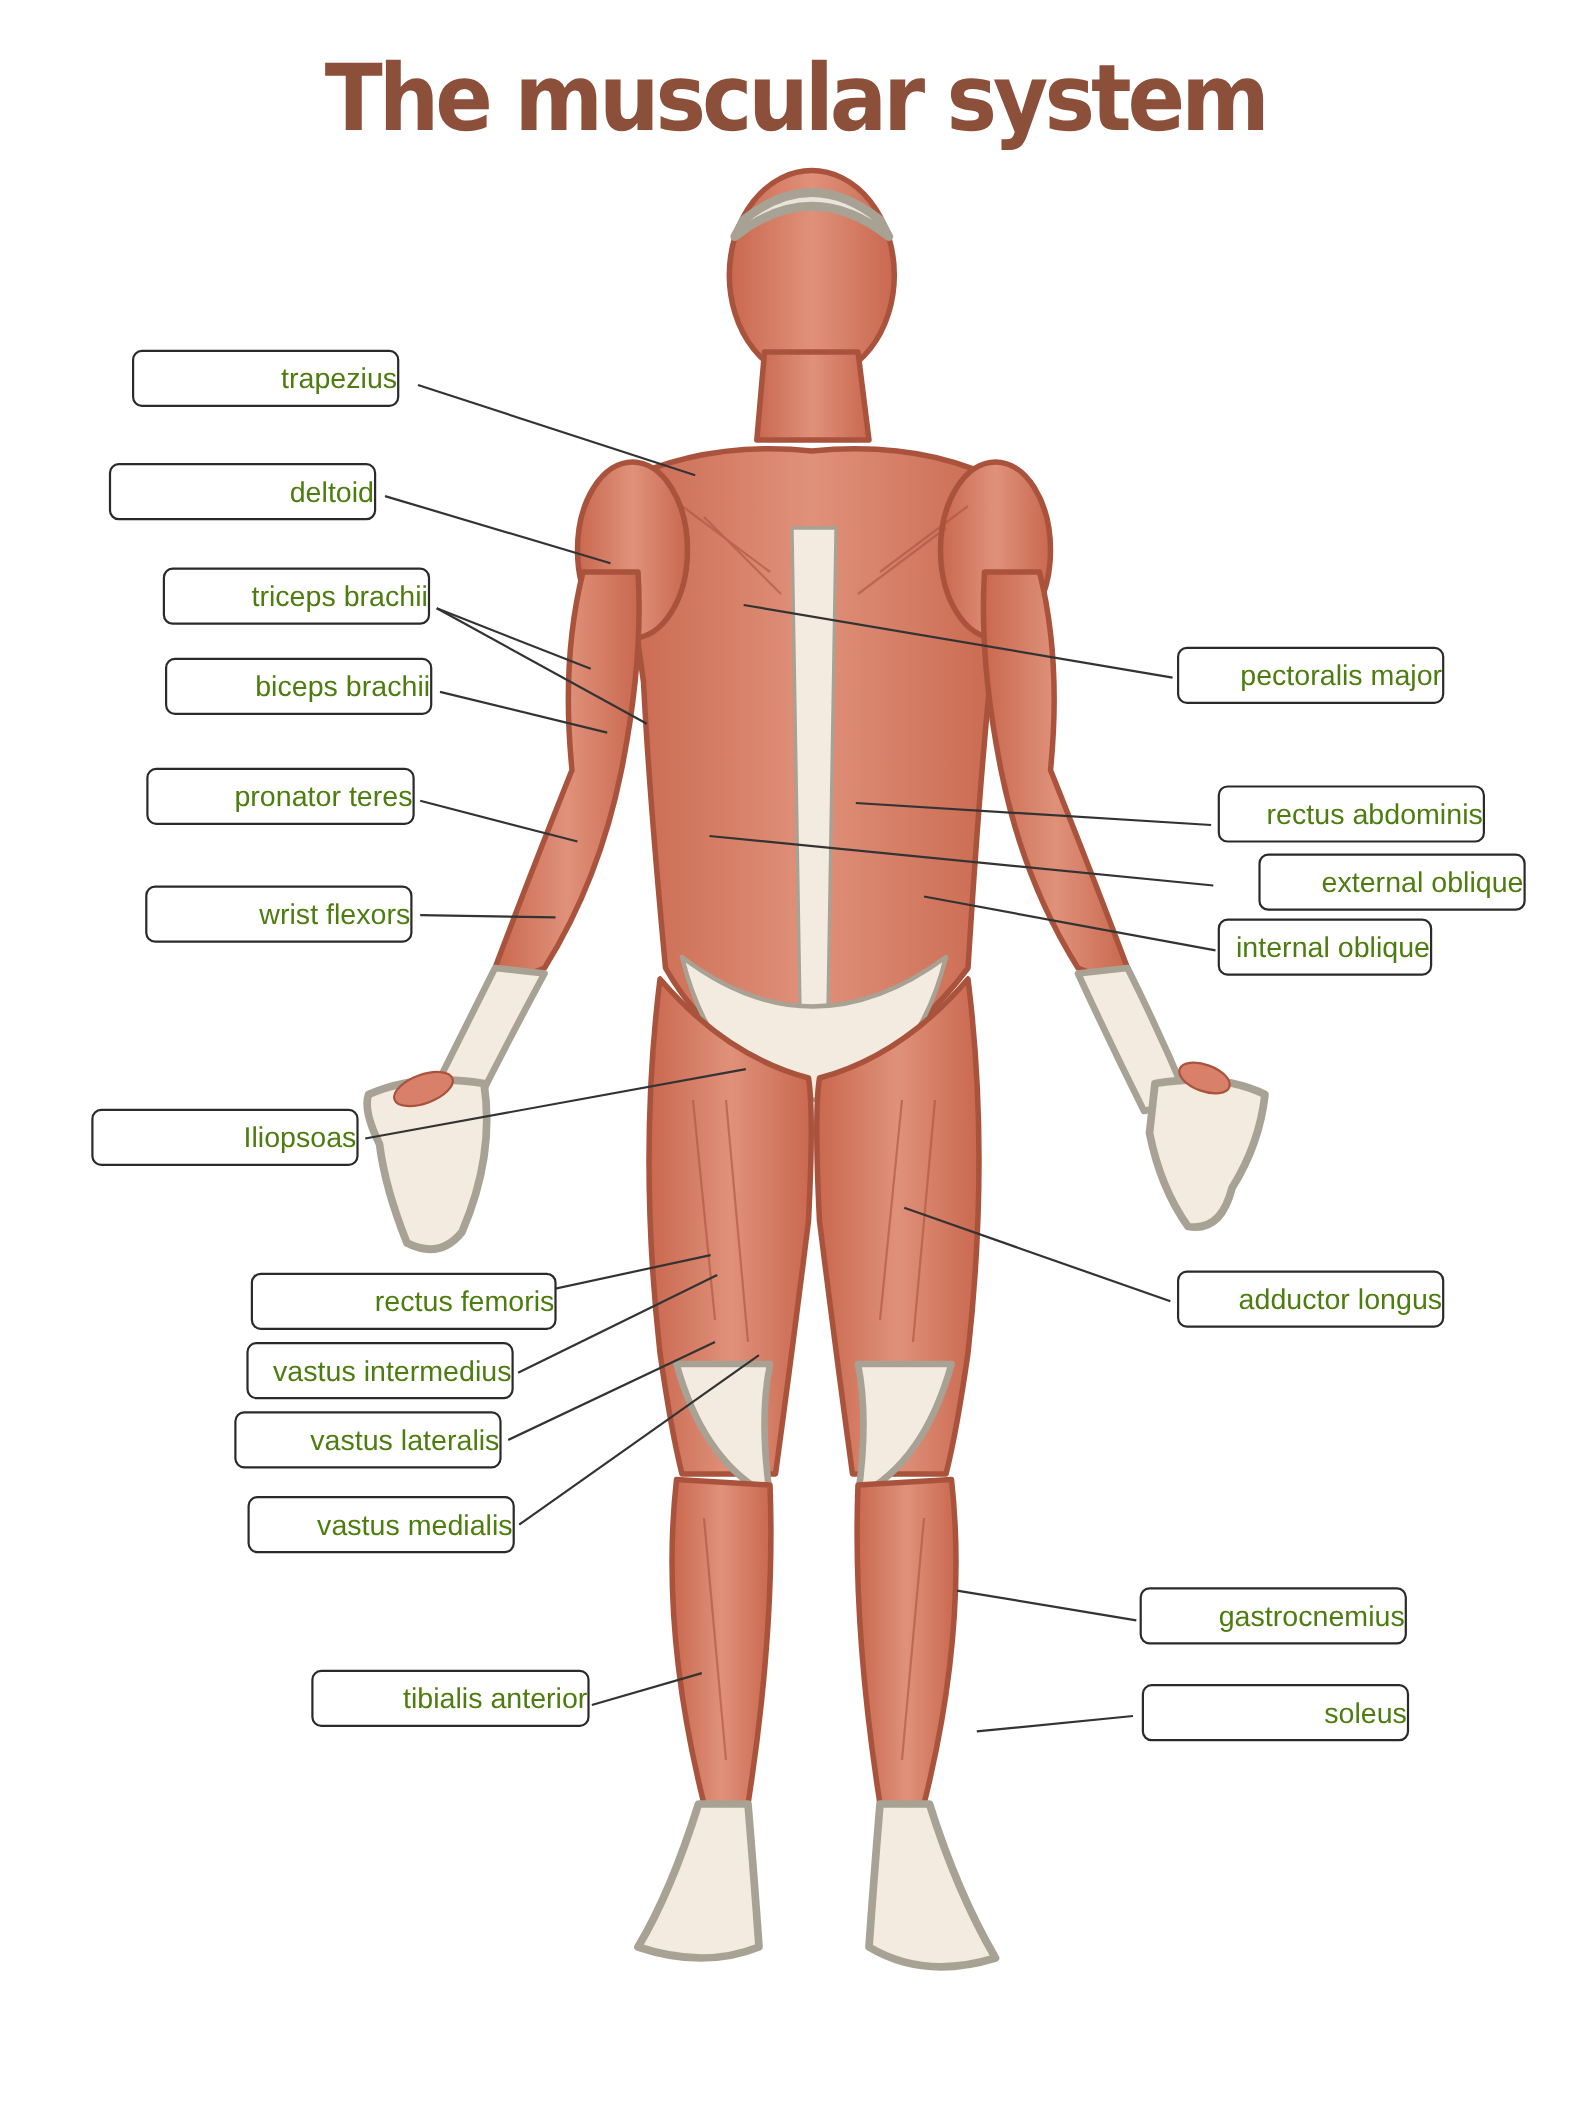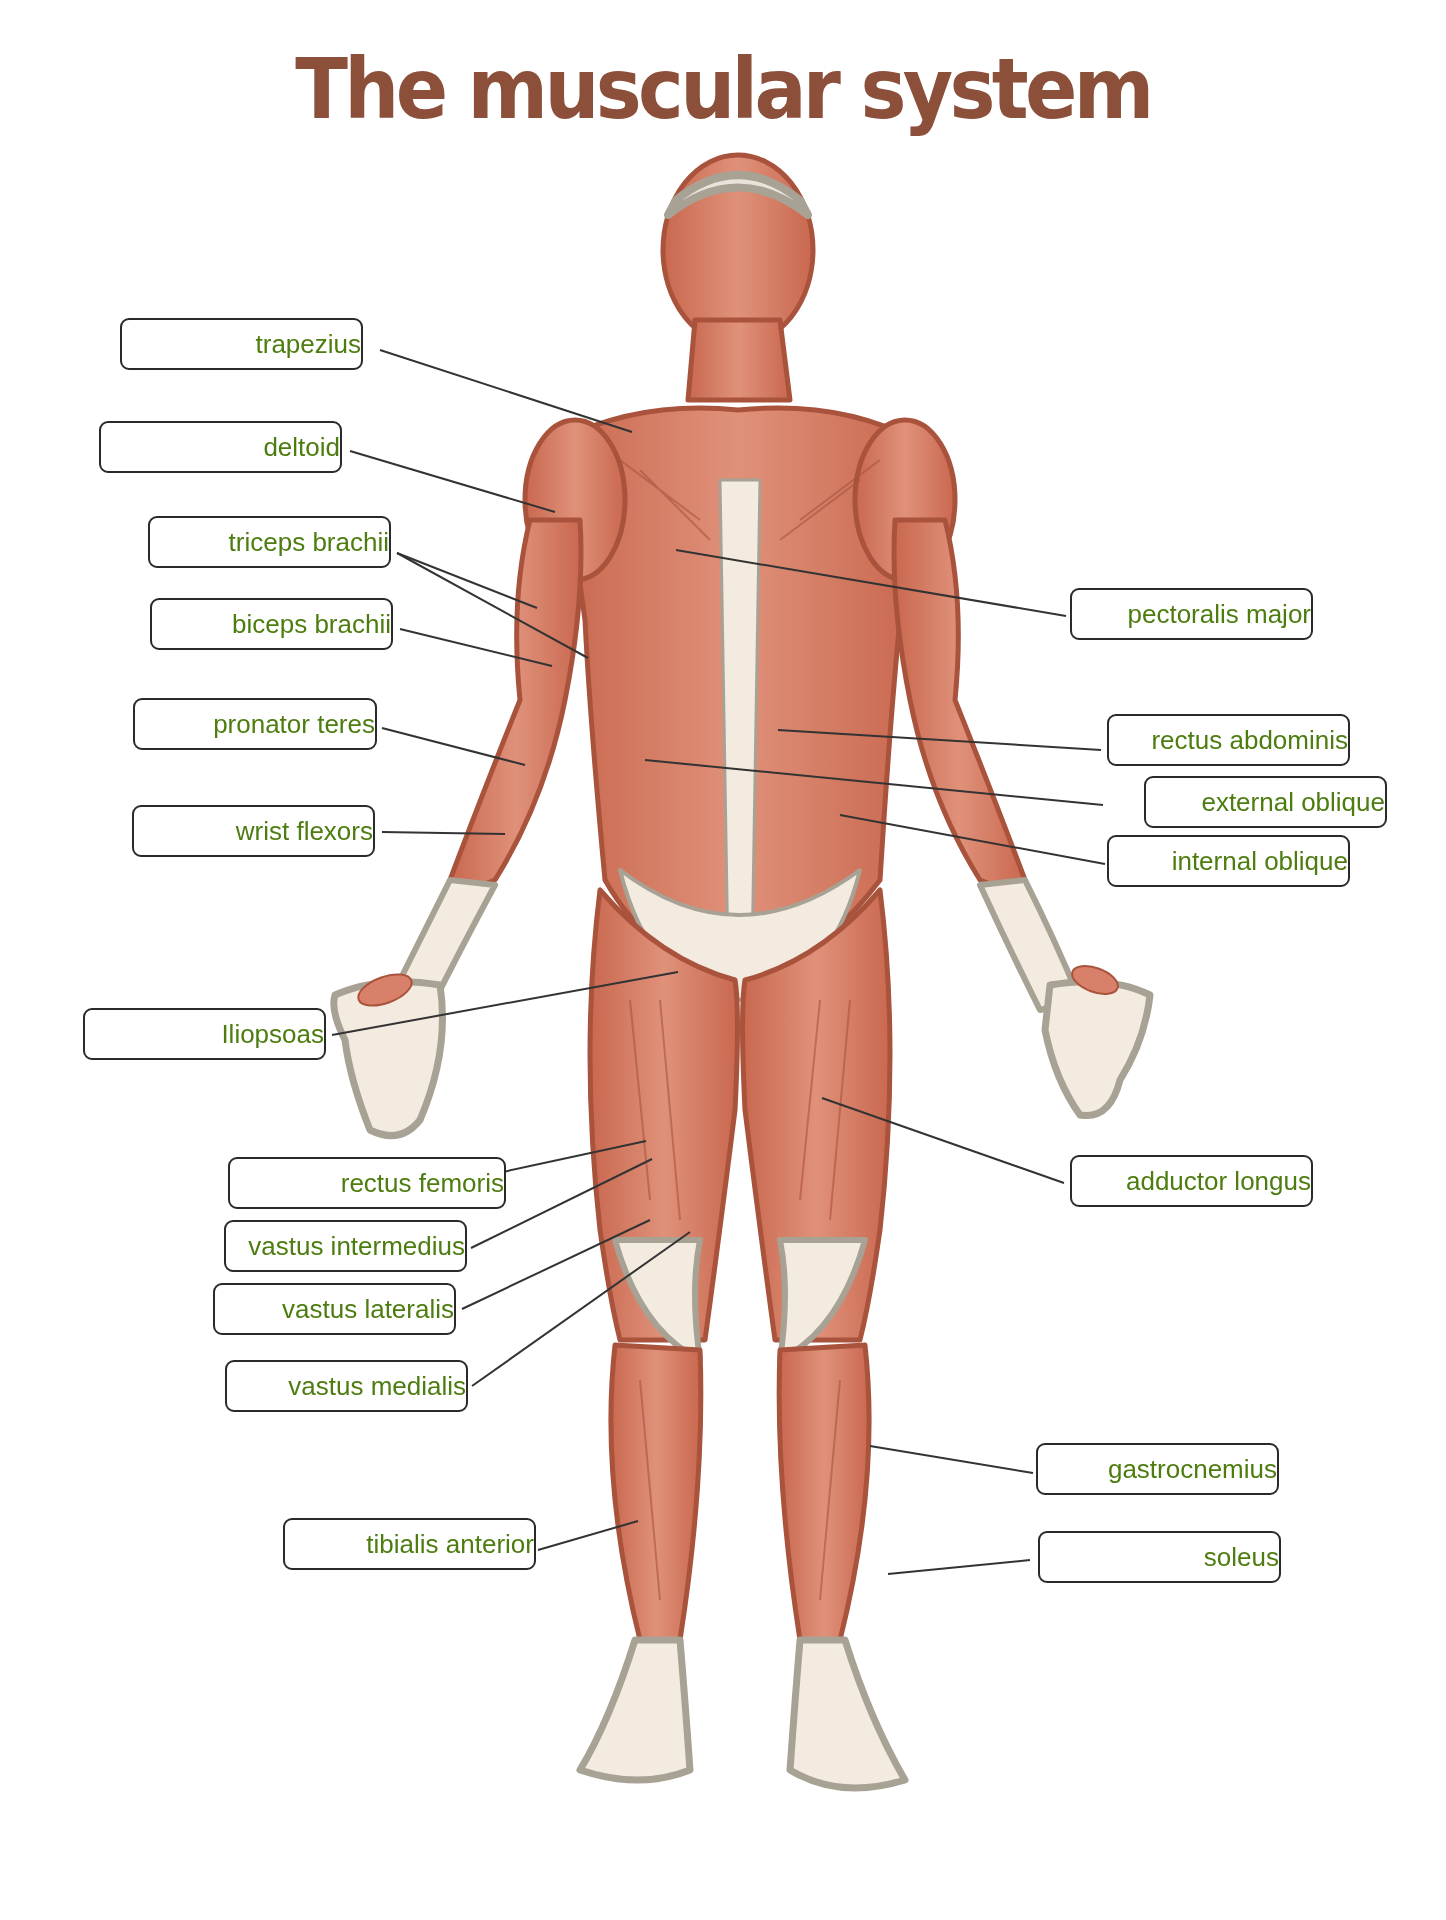--- a/index.html
+++ b/index.html
@@ -141,21 +141,21 @@
     </div>
   <div class="label-box" style="left: 1070px; top: 588px; width: 243px;">
       <span class="label-text">pectoralis major</span>
     </div>
   <div class="label-box" style="left: 1107px; top: 714px; width: 243px;">
       <span class="label-text">rectus abdominis</span>
     </div>
   <div class="label-box" style="left: 1107px; top: 776px; width: 243px; margin-left: 37px;">
       <span class="label-text">external oblique</span>
     </div>
-  <div class="label-box" style="left: 1107px; top: 835px; width: 243px;">
+  <div class="label-box" style="left: 1107px; top: 835px; width: 195px;">
       <span class="label-text">internal oblique</span>
     </div>
   <div class="label-box" style="left: 1070px; top: 1155px; width: 243px;">
       <span class="label-text">adductor longus</span>
     </div>
   <div class="label-box" style="left: 1036px; top: 1443px; width: 243px;">
       <span class="label-text">gastrocnemius</span>
     </div>
   <div class="label-box" style="left: 1038px; top: 1531px; width: 243px;">
       <span class="label-text">soleus</span>

